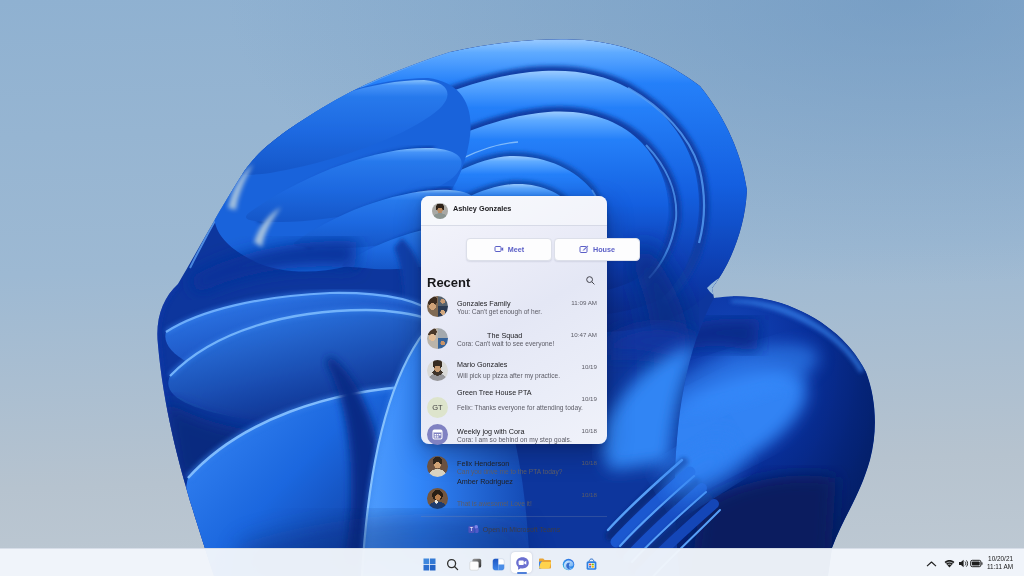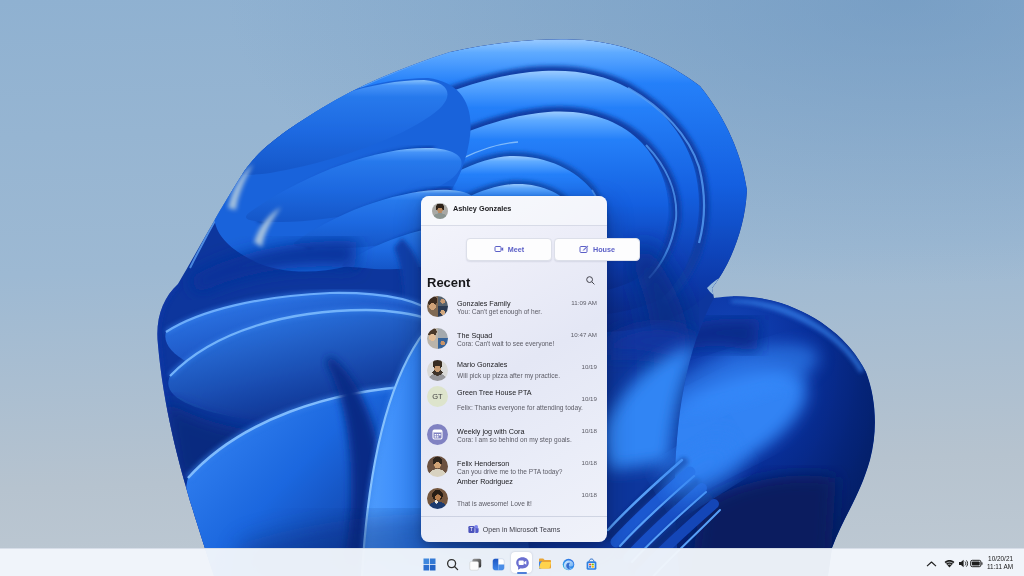--- a/index.html
+++ b/index.html
@@ -1,19 +1,19 @@
 <!DOCTYPE html>
 <html><head>
 <meta charset="utf-8">
 <style>
 html,body{margin:0;padding:0;width:1024px;height:576px;overflow:hidden;font-family:"Liberation Sans",sans-serif;}
 #stage{position:relative;width:1024px;height:576px;background:radial-gradient(120% 90% at 88% 0%, rgba(96,140,185,.5) 0%, rgba(96,140,185,0) 55%),linear-gradient(178deg,#8fb1d1 0%,#9db9d3 45%,#b6c3cf 80%,#bfcad4 100%);overflow:hidden;}
 #wall{position:absolute;left:0;top:0;filter:saturate(1.15) brightness(1.0);}
 
-#panel{position:absolute;left:421px;top:196px;width:186px;height:346px;border-radius:8px;
+#panel{position:absolute;left:421px;top:196px;width:186px;height:248px;border-radius:8px;
  background:linear-gradient(150deg,#f5f6fc 0%,#ecedf8 28%,#e4e7f5 50%,#eaedf8 76%,#f0f2fa 100%);
  box-shadow:0 10px 26px rgba(10,20,60,.38), 0 2px 6px rgba(10,20,60,.22);}
 #panel > div, #panel > svg{position:absolute;}
 .hdr{left:0;top:0;width:186px;height:29px;background:rgba(250,251,253,.55);border-radius:8px 8px 0 0;border-bottom:1px solid rgba(130,140,170,.25);}
 .hname{left:32px;top:7.5px;font-size:7.3px;font-weight:bold;color:#1c1c1f;}
 .btn{top:42px;width:84px;height:21px;background:#fdfdfe;border:1px solid #dcdfe9;border-radius:4px;box-shadow:0 1px 1.5px rgba(40,50,90,.10);display:flex;align-items:center;justify-content:center;position:absolute;margin-left:39px;}
 .btn span{position:static;font-size:7.2px;font-weight:bold;color:#5b5fc7;margin-left:4px;}
 .rec{left:6px;top:79px;font-size:13px;font-weight:bold;color:#17171a;}
 .row-name{font-size:7.2px;font-weight:normal;color:#202024;left:36px;}
 .row-prev{font-size:6.6px;color:#5c5c66;left:36px;white-space:nowrap;}
@@ -215,28 +215,28 @@
   <div class="rec">Recent</div>
   <svg style="left:164px;top:79px;" width="11" height="11" viewBox="0 0 11 11">
         <circle cx="4.6" cy="4.6" r="2.9" fill="none" stroke="#3c3c44" stroke-width=".95"></circle>
         <line x1="6.8" y1="6.8" x2="9.4" y2="9.4" stroke="#3c3c44" stroke-width=".95"></line>
       </svg>
 <div class="av" style="top: 99.5px; background: radial-gradient(circle at 26% 50%, rgb(207, 162, 120) 0px, rgb(207, 162, 120) 18%, rgba(0, 0, 0, 0) 19%), radial-gradient(circle at 24% 22%, rgb(60, 43, 30) 0px, rgb(60, 43, 30) 22%, rgba(0, 0, 0, 0) 23%), radial-gradient(circle at 75% 25%, rgb(200, 154, 114) 0px, rgb(200, 154, 114) 10%, rgba(0, 0, 0, 0) 11%), radial-gradient(circle at 75% 78%, rgb(210, 168, 126) 0px, rgb(210, 168, 126) 10%, rgba(0, 0, 0, 0) 11%), linear-gradient(rgb(85, 97, 108) 0px, rgb(85, 97, 108) 50%, rgb(43, 58, 82) 50%) 100% 0px / 50% 100% no-repeat, rgb(128, 106, 84);"></div>
       <div class="row-name" style="top: 102.5px;">Gonzales Family</div>
       <div class="row-prev" style="top: 112px;">You: Can't get enough of her.</div>
       <div class="row-time" style="top: 103px;">11:09 AM</div>
       <div class="av" style="top: 131.5px; background: radial-gradient(circle at 25% 45%, rgb(226, 189, 150) 0px, rgb(226, 189, 150) 17%, rgba(0, 0, 0, 0) 18%), radial-gradient(circle at 24% 18%, rgb(74, 56, 40) 0px, rgb(74, 56, 40) 19%, rgba(0, 0, 0, 0) 20%), radial-gradient(circle at 75% 72%, rgb(200, 147, 104) 0px, rgb(200, 147, 104) 10%, rgba(0, 0, 0, 0) 11%), linear-gradient(rgb(164, 169, 173) 0px, rgb(164, 169, 173) 48%, rgb(53, 99, 154) 48%) 100% 0px / 50% 100% no-repeat, rgb(186, 180, 170);"></div>
-      <div class="row-name" style="top: 134.5px;">The Squad</div>
+      <div class="row-name" style="top: 134.5px; margin-left: 30px;">The Squad</div>
       <div class="row-prev" style="top: 144px;">Cora: Can't wait to see everyone!</div>
       <div class="row-time" style="top: 135px;">10:47 AM</div>
       <div class="av" style="top: 163.5px; background: radial-gradient(circle at 50% 42%, rgb(198, 154, 112) 0px, rgb(198, 154, 112) 19%, rgba(0, 0, 0, 0) 20%), radial-gradient(circle at 50% 20%, rgb(55, 44, 33) 0px, rgb(55, 44, 33) 24%, rgba(0, 0, 0, 0) 25%), radial-gradient(60% 35% at 50% 60%, rgb(63, 52, 42) 0px, rgb(63, 52, 42) 40%, rgba(0, 0, 0, 0) 41%), radial-gradient(circle at 50% 118%, rgb(150, 150, 154) 0px, rgb(150, 150, 154) 42%, rgba(0, 0, 0, 0) 43%), rgb(217, 217, 215);"></div>
       <div class="row-name" style="top: 164px;">Mario Gonzales</div>
       <div class="row-prev" style="top: 176px;">Will pick up pizza after my practice.</div>
       <div class="row-time" style="top: 167px;">10/19</div>
-      <div class="av" style="top: 190px; background: rgb(221, 228, 204); display: flex; align-items: center; justify-content: center; font-size: 7.5px; color: rgb(63, 63, 63); font-weight: normal;">GT</div>
+      <div class="av" style="top: 201px; background: rgb(221, 228, 204); display: flex; align-items: center; justify-content: center; font-size: 7.5px; color: rgb(63, 63, 63); font-weight: normal;">GT</div>
       <div class="row-name" style="top: 192px;">Green Tree House PTA</div>
       <div class="row-prev" style="top: 208px;">Felix: Thanks everyone for attending today.</div>
       <div class="row-time" style="top: 199px;">10/19</div>
       <div class="av" style="top: 227.5px; background: rgb(128, 130, 194);"><svg width="21" height="21" viewBox="0 0 21 21" style="position:static">
           <rect x="6" y="6" width="9" height="9" rx="1.4" fill="none" stroke="#fff" stroke-width="1.1"></rect>
           <rect x="6" y="6" width="9" height="2.6" rx="1" fill="#fff"></rect>
           <rect x="7.6" y="10" width="1.6" height="1.4" fill="#fff"></rect>
           <rect x="9.8" y="10" width="1.6" height="1.4" fill="#fff"></rect>
           <rect x="12" y="10" width="1.6" height="1.4" fill="#fff"></rect>
           <rect x="7.6" y="12.2" width="1.6" height="1.4" fill="#fff"></rect>

